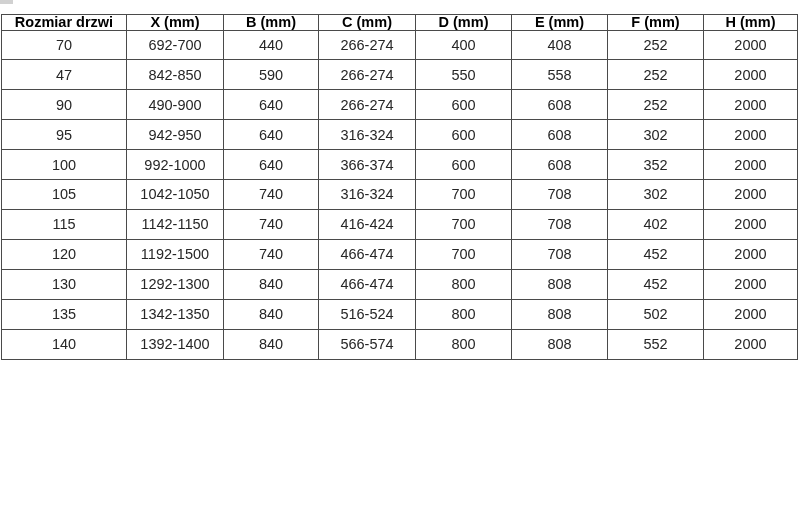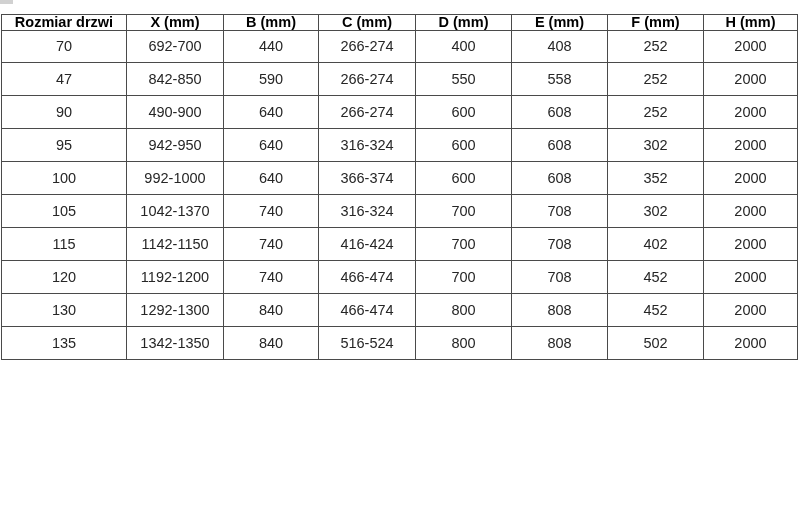--- a/index.html
+++ b/index.html
@@ -126,41 +126,41 @@
         <td>992-1000</td>
         <td>640</td>
         <td>366-374</td>
         <td>600</td>
         <td>608</td>
         <td>352</td>
         <td>2000</td>
       </tr>
       <tr>
         <td>105</td>
-        <td>1042-1370</td>
+        <td>1042-1050</td>
         <td>740</td>
         <td>316-324</td>
         <td>700</td>
         <td>708</td>
         <td>302</td>
         <td>2000</td>
       </tr>
       <tr>
         <td>115</td>
         <td>1142-1150</td>
         <td>740</td>
         <td>416-424</td>
         <td>700</td>
         <td>708</td>
         <td>402</td>
         <td>2000</td>
       </tr>
       <tr>
         <td>120</td>
-        <td>1192-1200</td>
+        <td>1192-1500</td>
         <td>740</td>
         <td>466-474</td>
         <td>700</td>
         <td>708</td>
         <td>452</td>
         <td>2000</td>
       </tr>
       <tr>
         <td>130</td>
         <td>1292-1300</td>
@@ -174,14 +174,24 @@
       <tr>
         <td>135</td>
         <td>1342-1350</td>
         <td>840</td>
         <td>516-524</td>
         <td>800</td>
         <td>808</td>
         <td>502</td>
         <td>2000</td>
       </tr>
+      <tr>
+        <td>140</td>
+        <td>1392-1400</td>
+        <td>840</td>
+        <td>566-574</td>
+        <td>800</td>
+        <td>808</td>
+        <td>552</td>
+        <td>2000</td>
+      </tr>
     </tbody>
 </table>
 
 </body></html>

